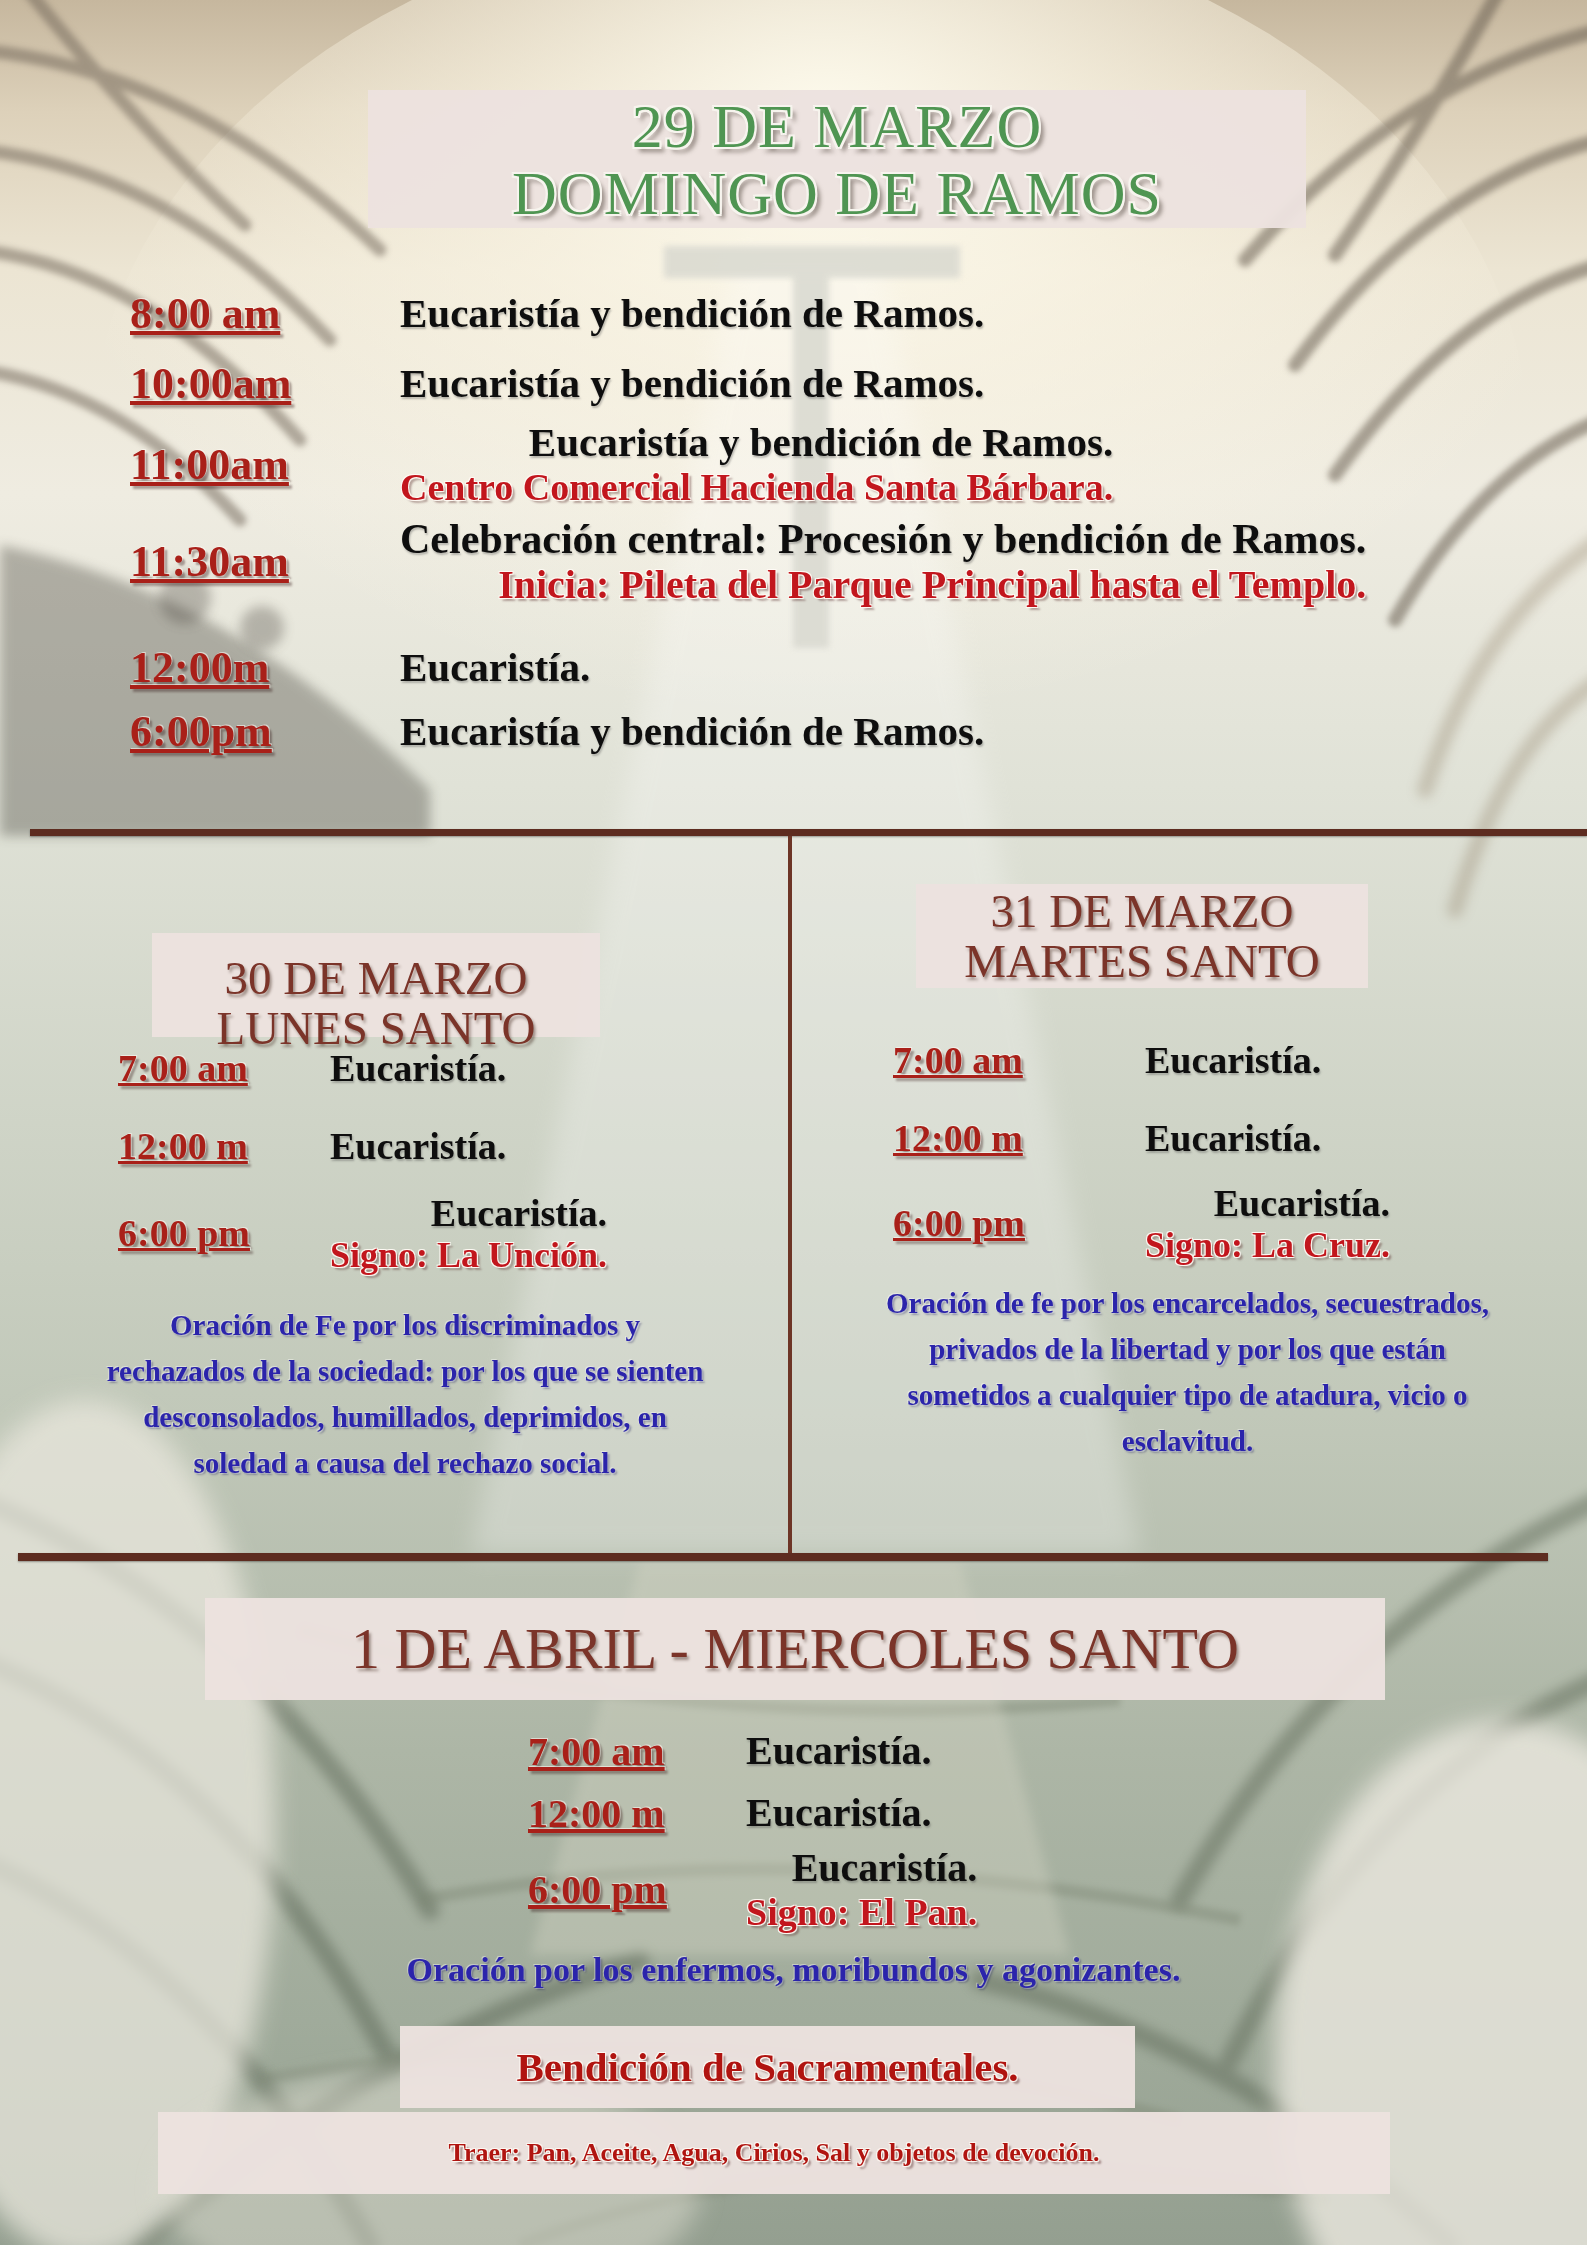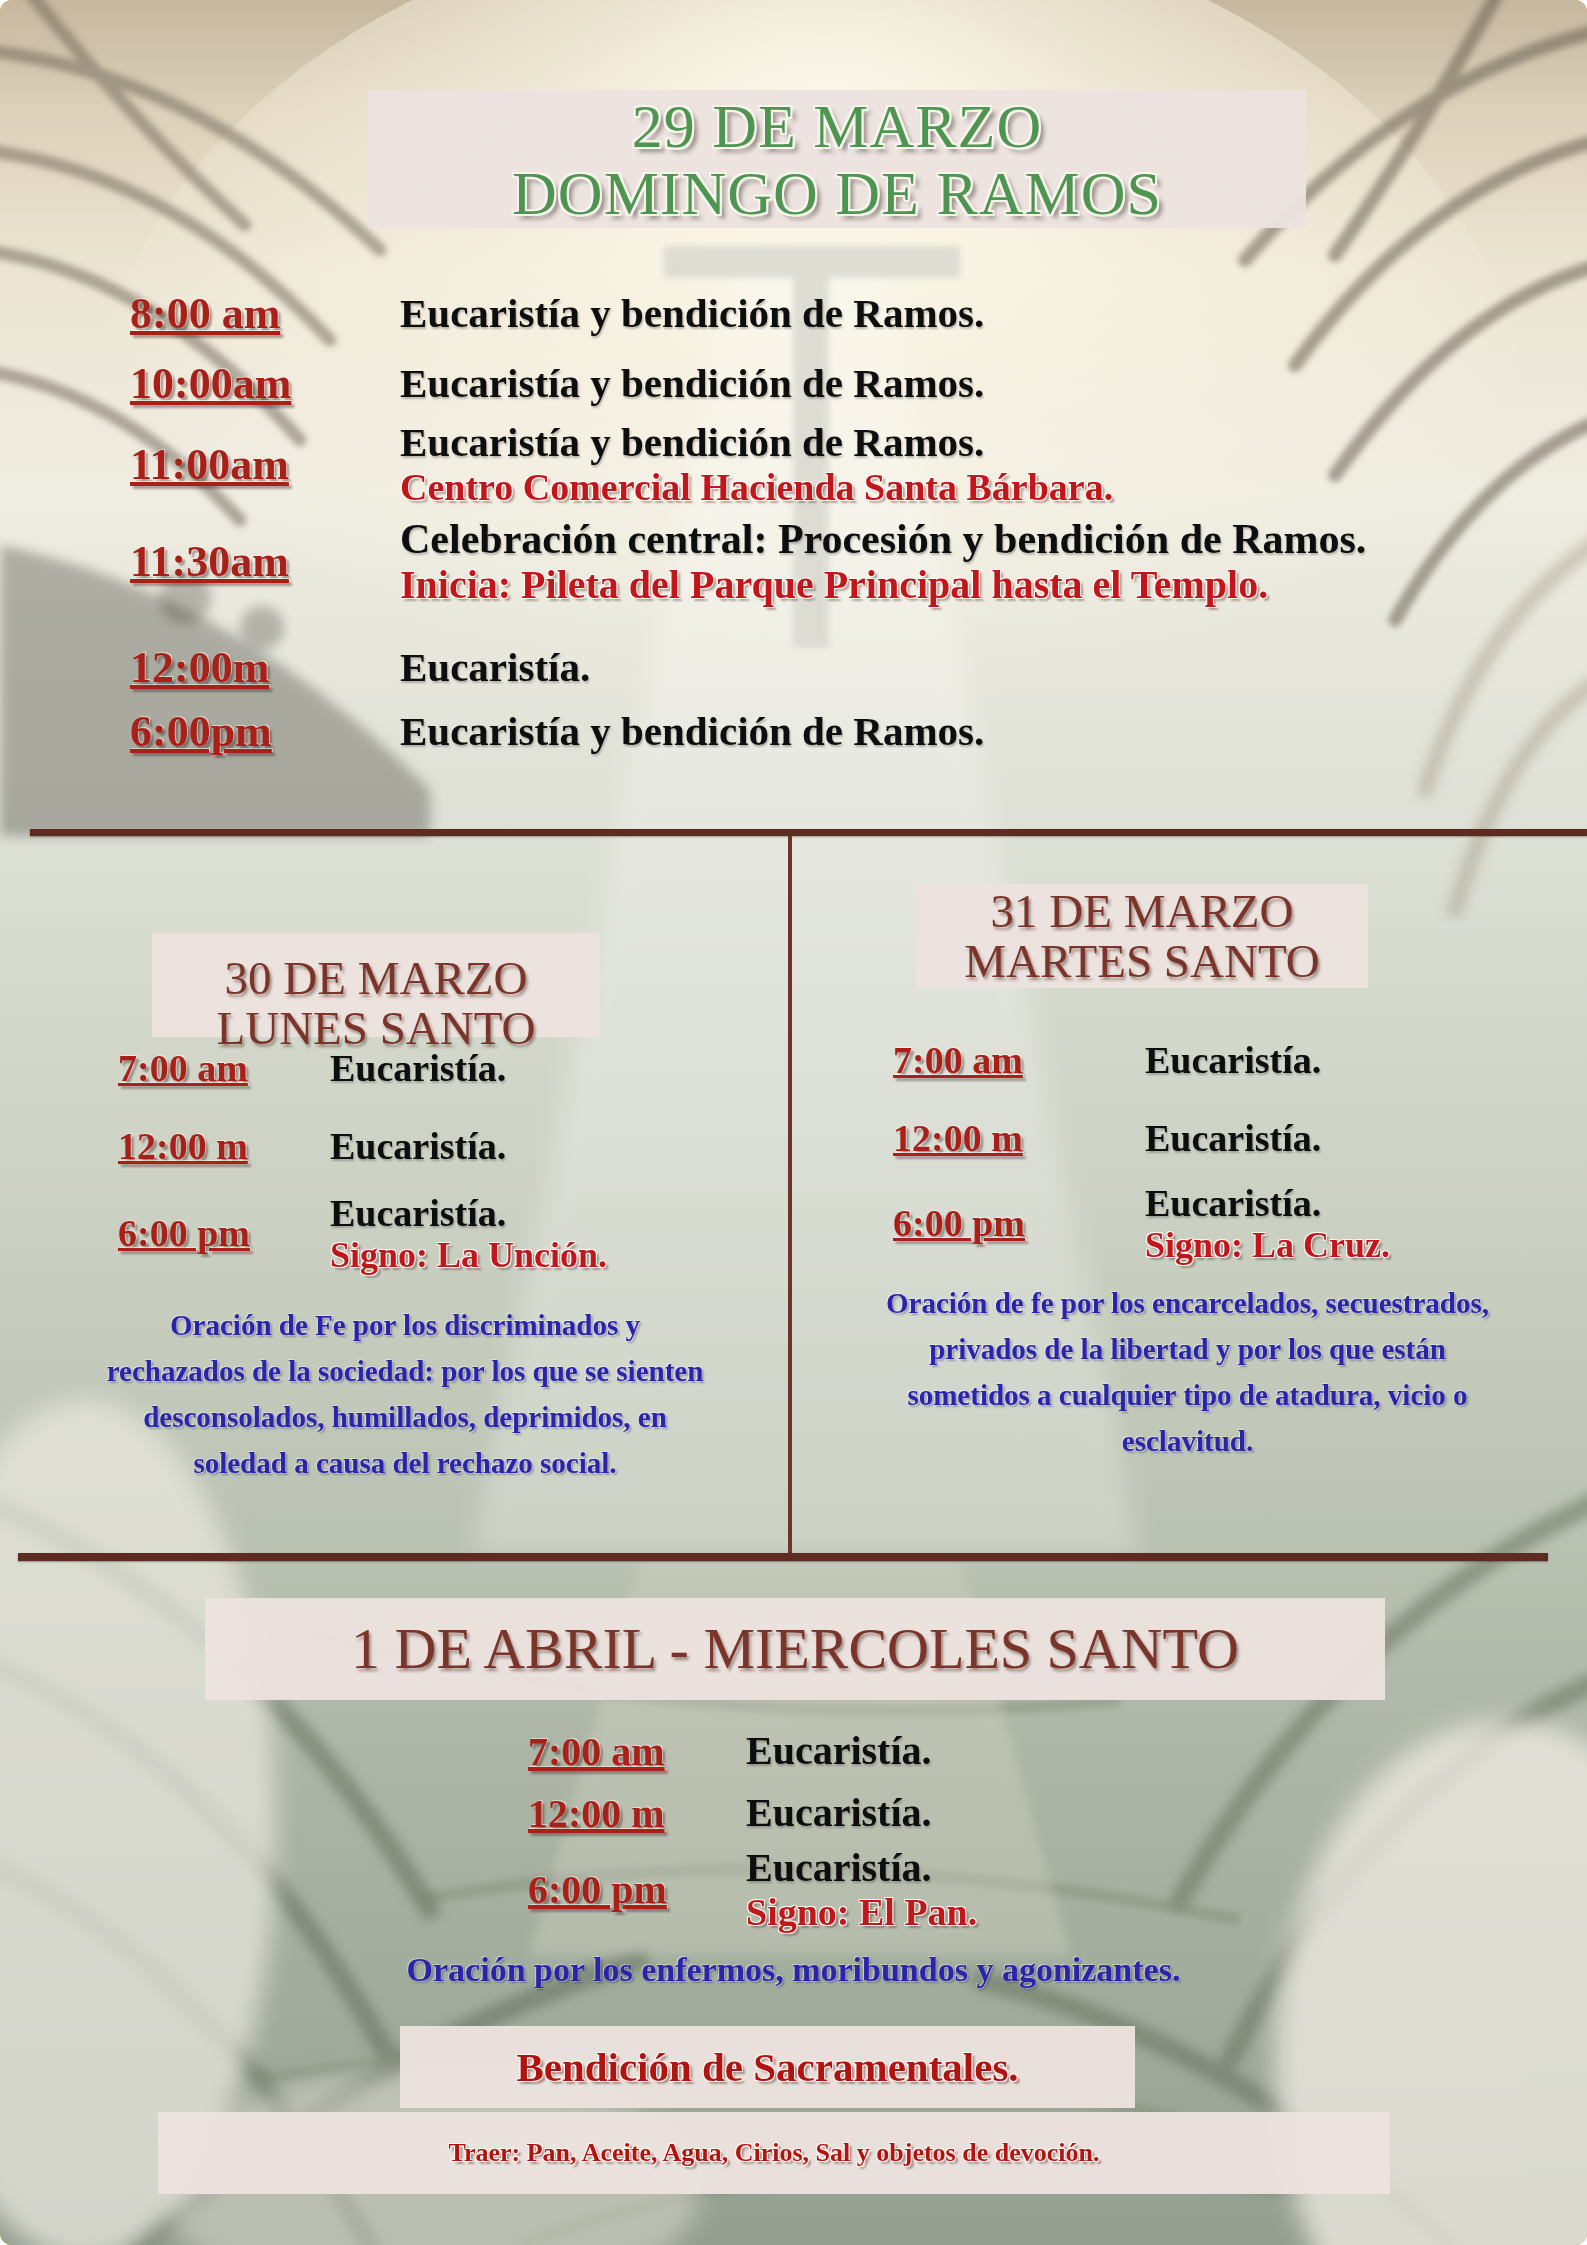--- a/index.html
+++ b/index.html
@@ -1,18 +1,18 @@
 <!DOCTYPE html>
 <html><head>
 <meta charset="utf-8">
 <style>
   * { margin:0; padding:0; box-sizing:border-box; }
   html,body { width:1587px; }
   body { font-family:"Liberation Serif","DejaVu Serif",serif; }
-  .poster { position:relative; width:1587px; height:2245px; overflow:hidden; background:#eab308;border-radius:12px; }
+  .poster { position:relative; width:1587px; height:2245px; overflow:hidden; background:#eab308; }
   svg.bg { position:absolute; left:0; top:0; width:100%; height:100%; }
   .abs { position:absolute; }
 
   .title-box { position:absolute; background:rgba(236,226,223,0.96); text-align:center; }
 
   .green-title{
     color:#4f9552; font-size:62px; line-height:67px; letter-spacing:1px;
     text-shadow:-2px -2px 0 #f7f4ee, 0 -2px 0 #f7f4ee, 2px -2px 0 #f7f4ee,
       -2px 0 0 #f7f4ee, 2px 0 0 #f7f4ee,
       -2px 2px 0 #f7f4ee, 0 2px 0 #f7f4ee, 2px 2px 0 #f7f4ee,
@@ -22,21 +22,21 @@
     color:#7b3429;
     text-shadow:2px 3px 3px rgba(60,35,25,0.45);
   }
 
   .row { position:absolute; display:flex; align-items:center; }
   .time{
     color:#a92019; font-weight:bold; flex:0 0 auto;
     text-shadow:1px -1px 0 rgba(255,252,245,0.55), 3px 3px 2px rgba(40,10,10,0.35);
     text-decoration:underline;
   }
-  .texts { display:flex; flex-direction:column; }
+  .texts { display:flex; flex-direction:column;text-align:right; }
   .desc{
     color:#0e0e0e; font-weight:bold; line-height:1.12;
     text-shadow:1px 2px 2px rgba(70,70,70,0.35);
   }
   .note{
     color:#c2161d; font-weight:bold; line-height:1.12;
     text-shadow:-1px -1px 0 rgba(255,250,244,0.85), 1px -1px 0 rgba(255,250,244,0.85),
       -1px 1px 0 rgba(255,250,244,0.85), 1px 1px 0 rgba(255,250,244,0.85),
       3px 3px 2px rgba(70,20,20,0.35);
   }

